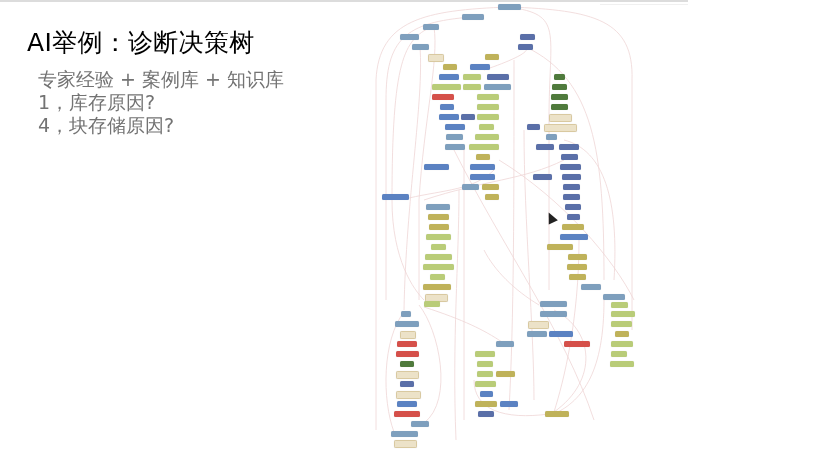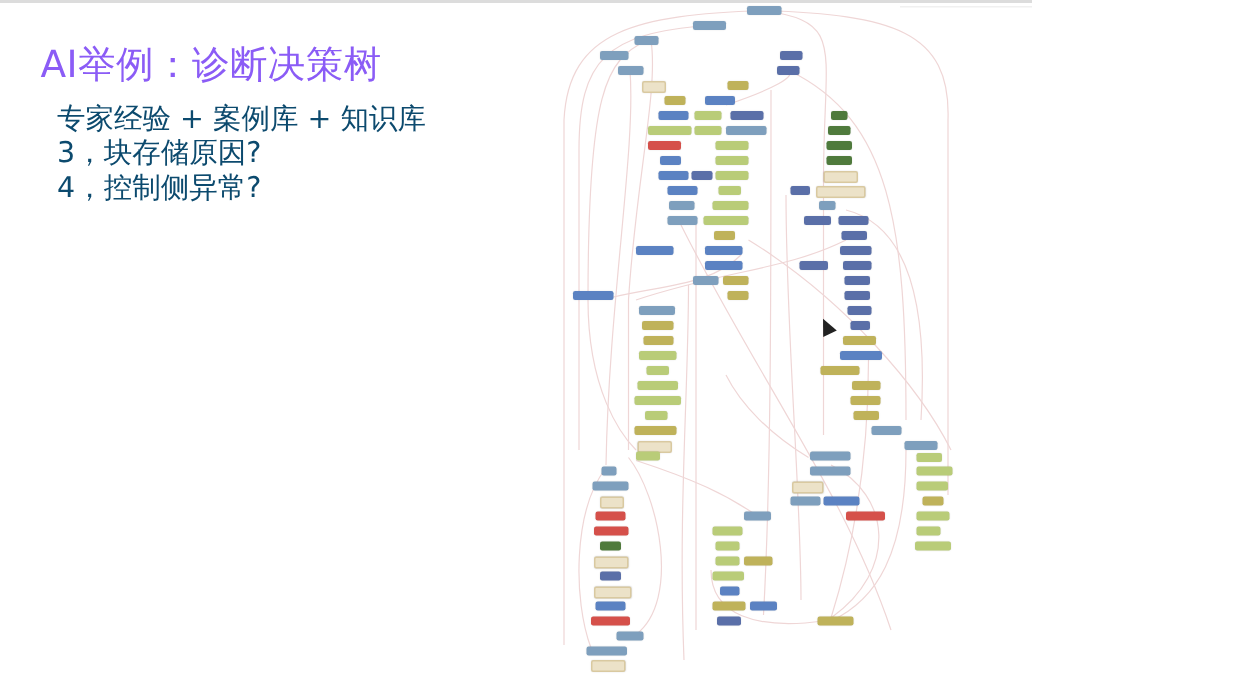--- a/index.html
+++ b/index.html
@@ -3,46 +3,46 @@
 <meta charset="utf-8">
 <style>
   html, body { margin:0; padding:0; }
   body {
     width:838px; height:456px; background:#ffffff; position:relative; overflow:hidden;
     font-family:"DejaVu Sans","Liberation Sans",sans-serif; color:#2a2a2a;
   }
   .topbar { position:absolute; left:0; top:0; width:688px; height:2px; background:#dcdcdc; }
   .topbar2 { position:absolute; left:600px; top:4px; width:88px; height:1px; background:#f0f0f0; }
   .title {
-    position:absolute; left:27px; top:28px; font-size:25px; line-height:30px; color:#8b5cf6;
+    position:absolute; left:27px; top:28px; font-size:25px; line-height:30px; color:#000000;
     letter-spacing:0.3px; white-space:nowrap;
   }
   .lines { position:absolute; left:38px; top:68px; }
-  .line { font-size:19px; line-height:23.2px; color:#0c4a6e; white-space:nowrap; }
+  .line { font-size:19px; line-height:23.2px; color:#737373; white-space:nowrap; }
   .tree { position:absolute; left:364px; top:0; width:300px; height:440px; }
   .tree svg { position:absolute; left:0; top:0; }
   .node {
     position:absolute; height:6px; border-radius:1.5px; box-shadow:0 0 1px rgba(0,0,0,0.15);
   }
   .cursor { position:absolute; left:546px; top:212px; width:0; height:0;
     border-left:5px solid transparent; border-right:5px solid transparent; border-bottom:11px solid #222;
     transform:rotate(-25deg); }
 </style>
 </head>
 <body>
 
 <div class="topbar"></div>
 <div class="topbar2"></div>
 
 <div class="title">AI举例：诊断决策树</div>
 
 <div class="lines">
   <div class="line">专家经验 + 案例库 + 知识库</div>
-  <div class="line">3，块存储原因?</div>
-  <div class="line">4，控制侧异常?</div>
+  <div class="line">1，库存原因?</div>
+  <div class="line">4，块存储原因?</div>
 </div>
 
 <div class="tree" id="tree">
   <svg width="300" height="450">
     <g fill="none" stroke="#efd6d6" stroke-width="0.8">
       <path d="M145 7 C 60 10, 15 20, 12 80 L 12 430"></path>
       <path d="M145 7 C 230 10, 270 20, 268 80 L 268 330"></path>
       <path d="M108 17 C 40 22, 22 40, 22 100 L 22 300"></path>
       <path d="M145 7 C 200 15, 185 30, 185 120 L 185 290"></path>
       <path d="M67 27 C 40 40, 28 60, 28 200 C 28 260, 50 290, 60 300"></path>

